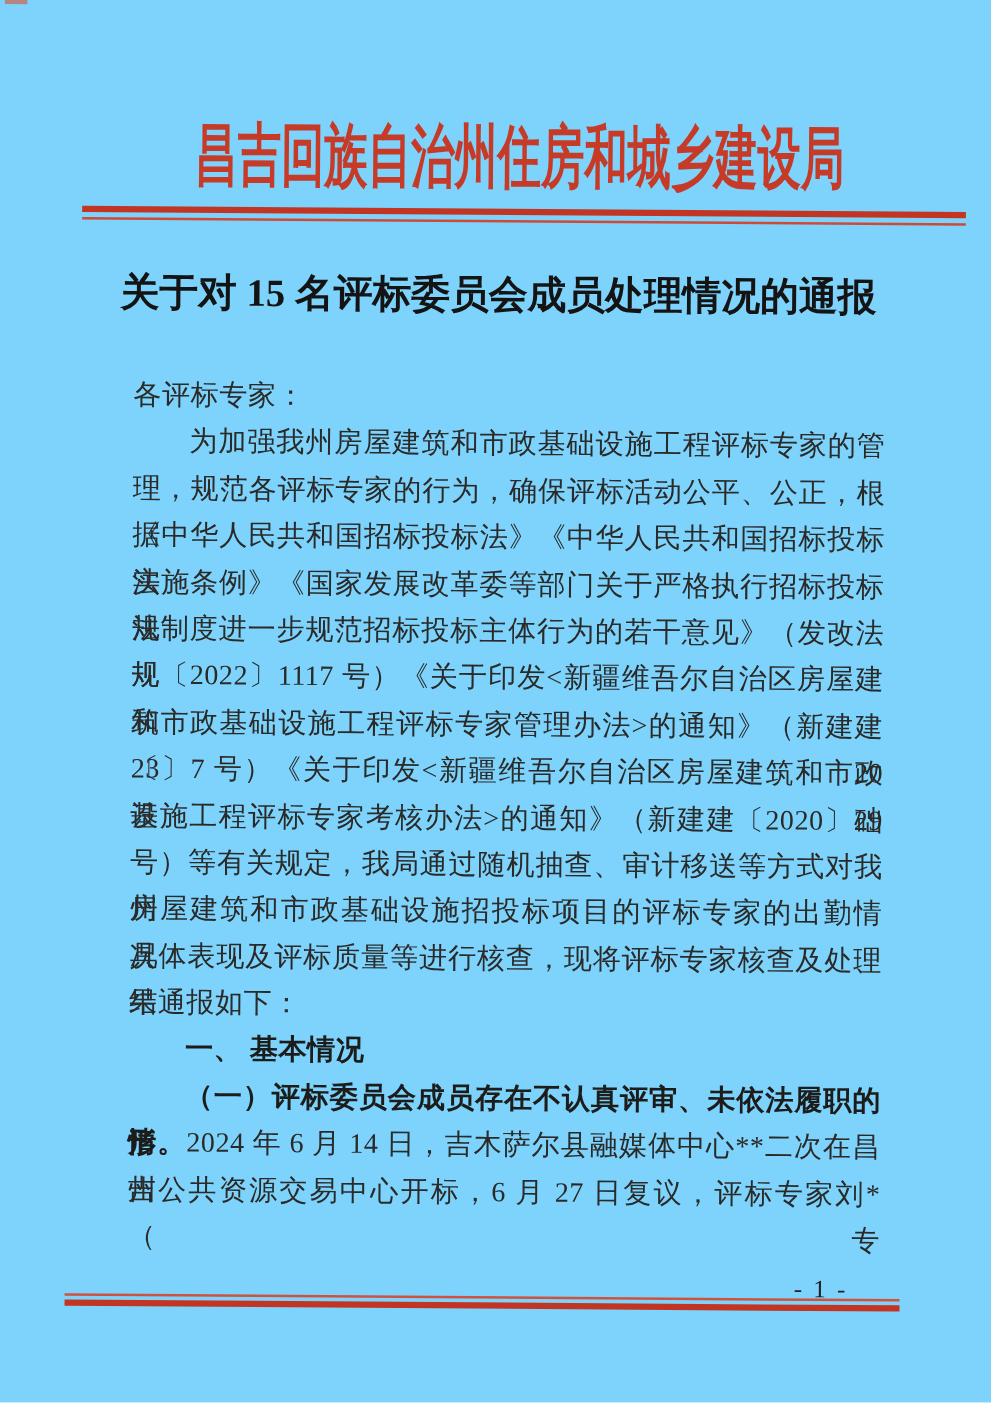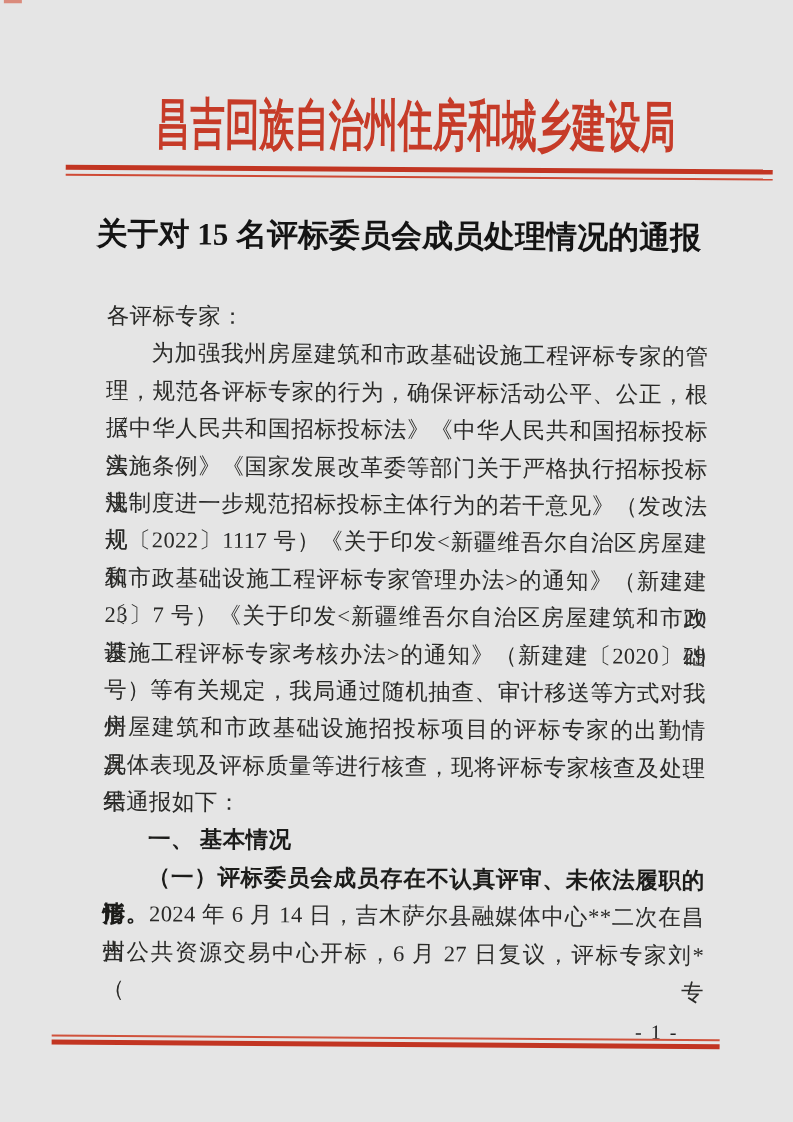--- a/index.html
+++ b/index.html
@@ -5,21 +5,21 @@
   html, body {
     margin: 0;
     padding: 0;
     background: #ffffff;
     font-family: "Liberation Serif", "DejaVu Serif", serif;
   }
   .sheet {
     position: relative;
     width: 793px;
     height: 1122px;
-    background: #e5e5e5;
+    background: #7dd3fc;
     overflow: hidden;
   }
   .tilt {
     position: absolute;
     inset: 0;
     transform: rotate(0.4deg);
     transform-origin: 396px 560px;
   }
   
   .corner-mark {

